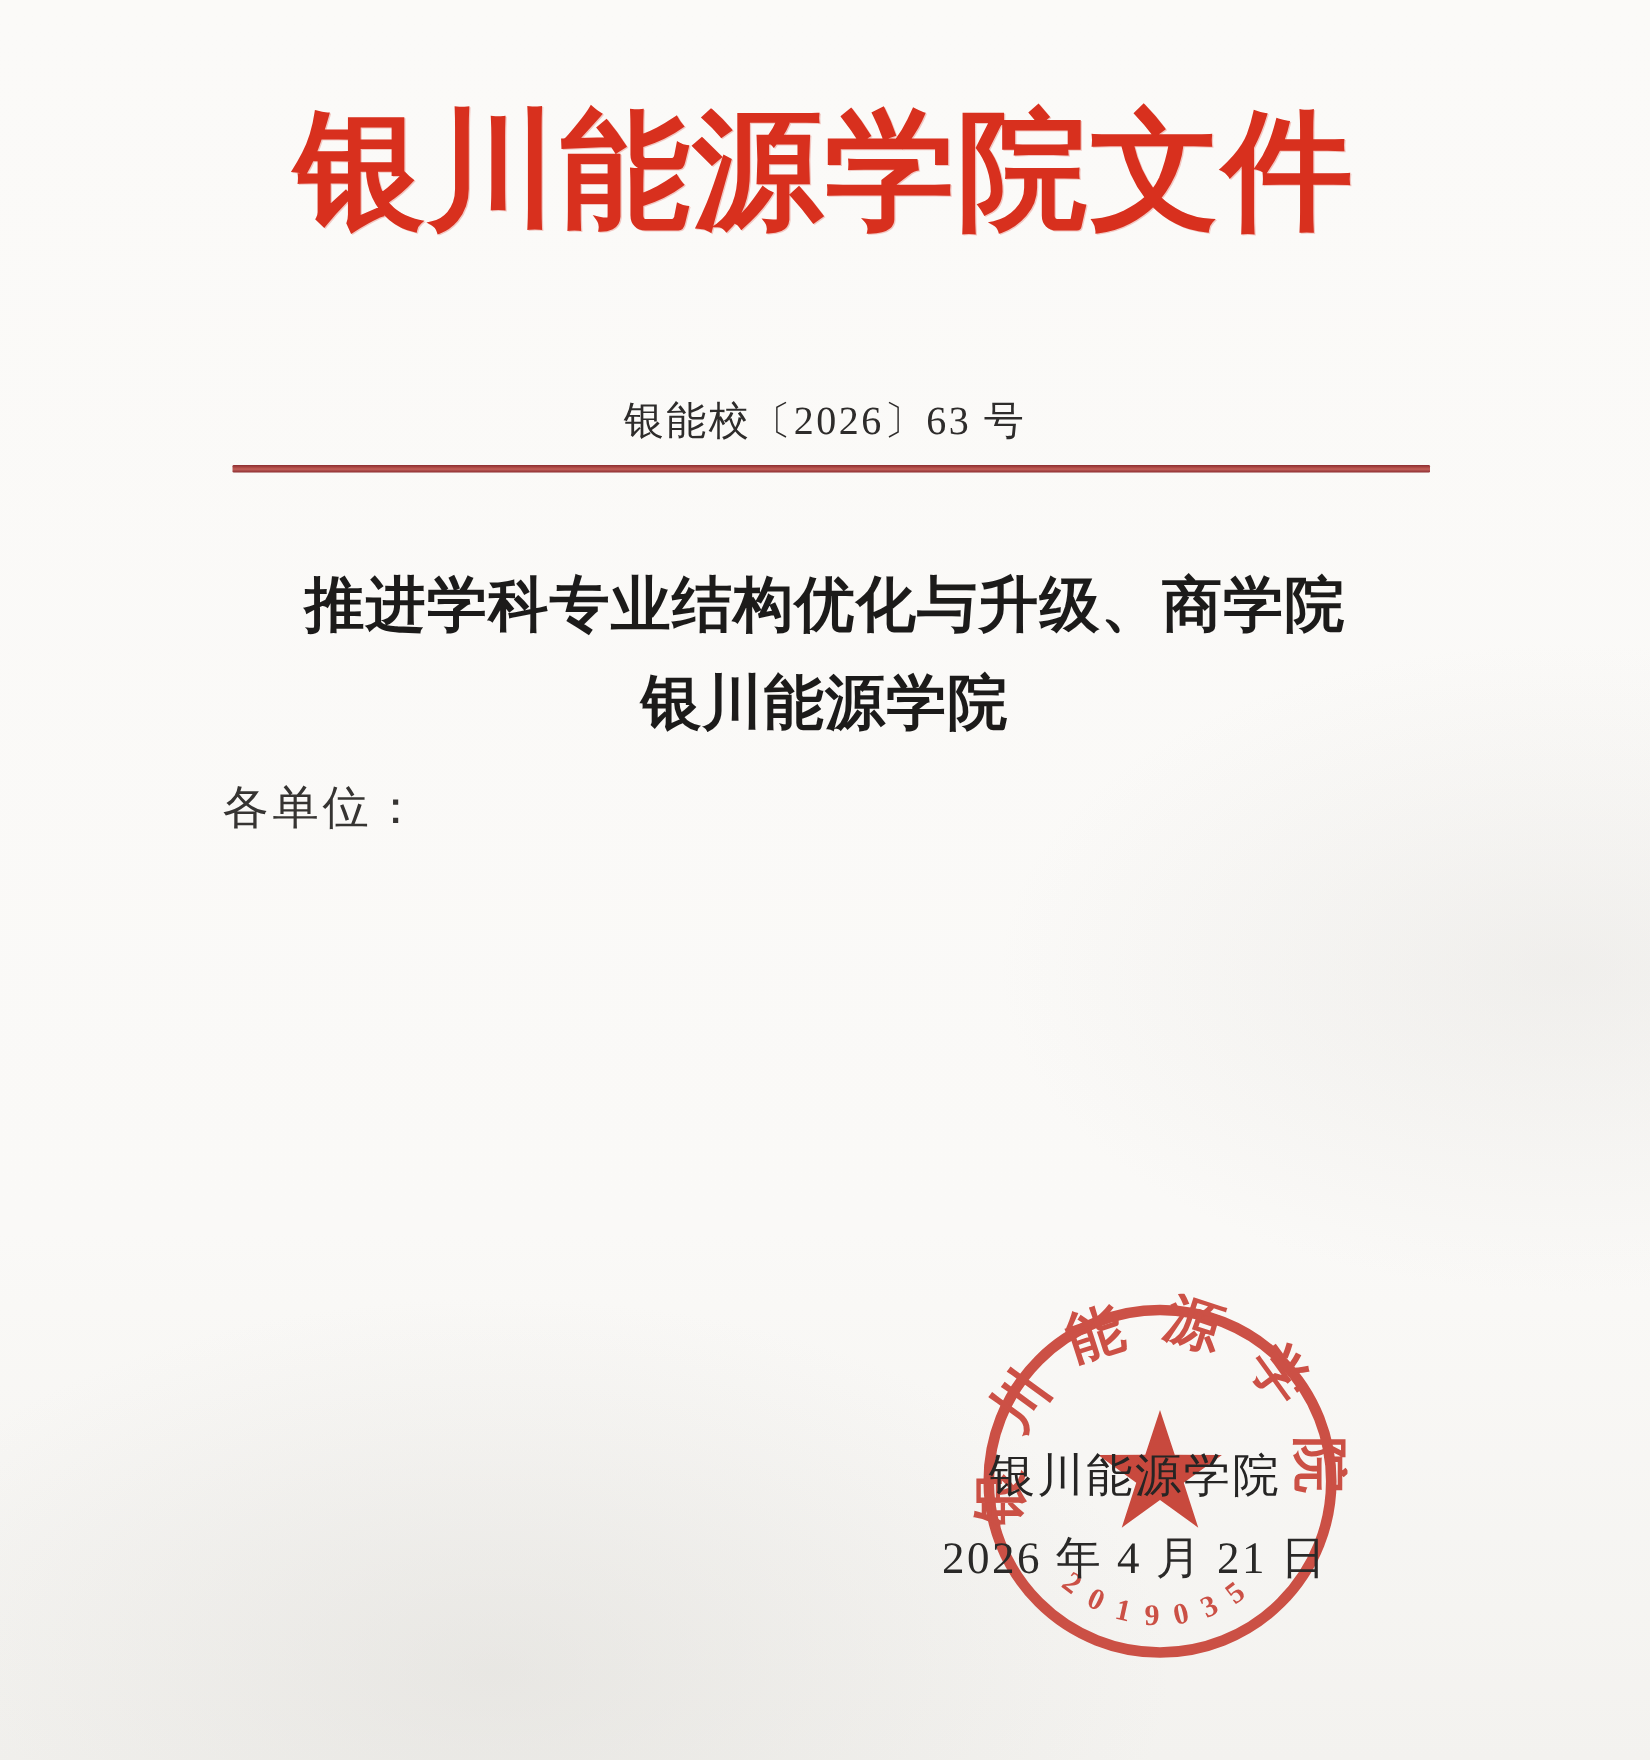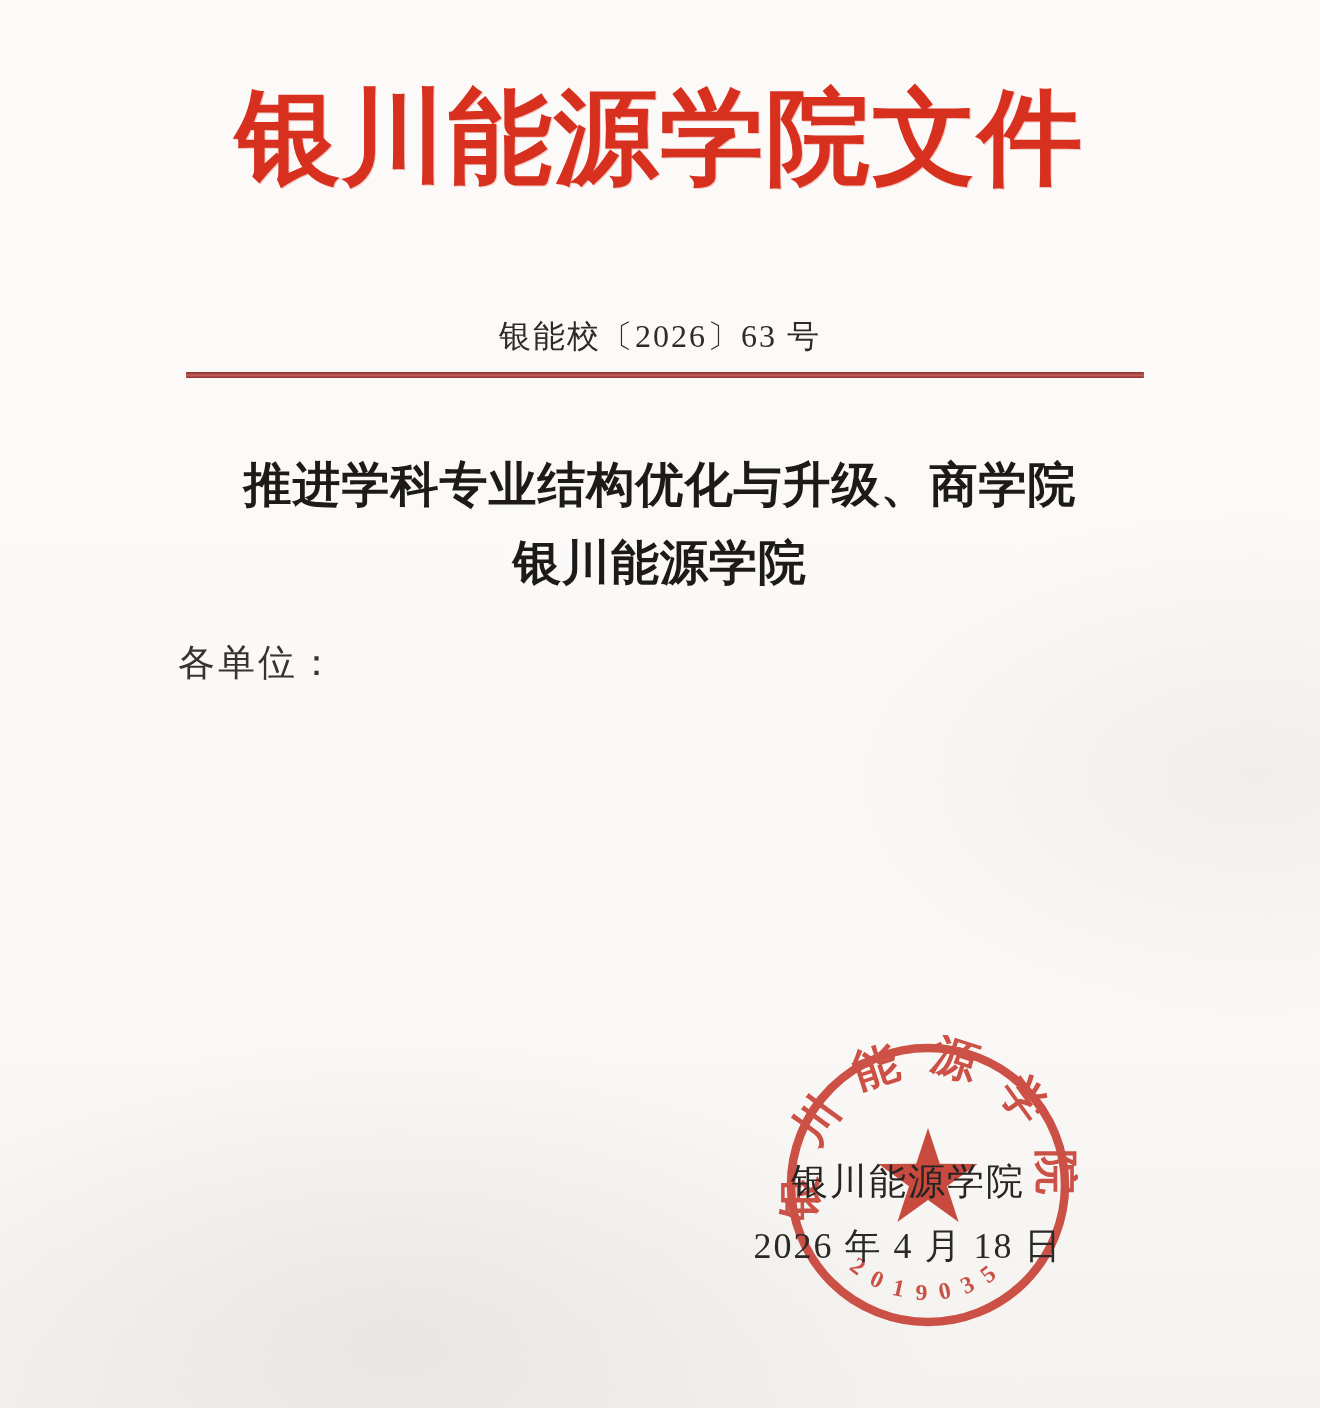--- a/index.html
+++ b/index.html
@@ -38,21 +38,21 @@
     background:linear-gradient(180deg,#8c2d31 0%, #b9544d 45%, #c2605a 55%, #8c2d31 100%);
     border-radius:1px;
   }
   .doc-title{
     position:absolute; top:446px; left:60px; width:1200px;
     text-align:center;
     font-size:48px; line-height:78px; font-weight:700;
     color:#1c1b1a; letter-spacing:1px;
   }
   .salutation{
-    position:absolute; top:640px; left:178px;
+    position:absolute; top:624px; left:178px;
     font-size:37px; line-height:46px;
     color:#363432; letter-spacing:3px;
   }
   .body-text{
     position:absolute; top:714px; left:178px; width:978px;
     font-size:35px; line-height:62px;
     color:#3a3836;
     text-align:justify;
     text-indent:2em;
     letter-spacing:0.5px;
@@ -118,15 +118,15 @@
       <textPath href="#sealTextArc" startOffset="50%" text-anchor="middle">银川能源学院</textPath>
     </text>
     <polygon class="seal-star" points="150,93 161.8,128.8 199.5,128.9 169,151.2 180.6,187.1 150,165 119.4,187.1 131,151.2 100.5,128.9 138.2,128.8"></polygon>
     <text class="seal-num-text">
       <textPath href="#sealNumArc" startOffset="50%" text-anchor="middle">2019035</textPath>
     </text>
   </svg>
 
   <div class="signature">银川能源学院</div>
 
-  <div class="sign-date">2026 年 4 月 18 日</div>
+  <div class="sign-date">2026 年 4 月 21 日</div>
 
 </div>
 
 </body></html>

